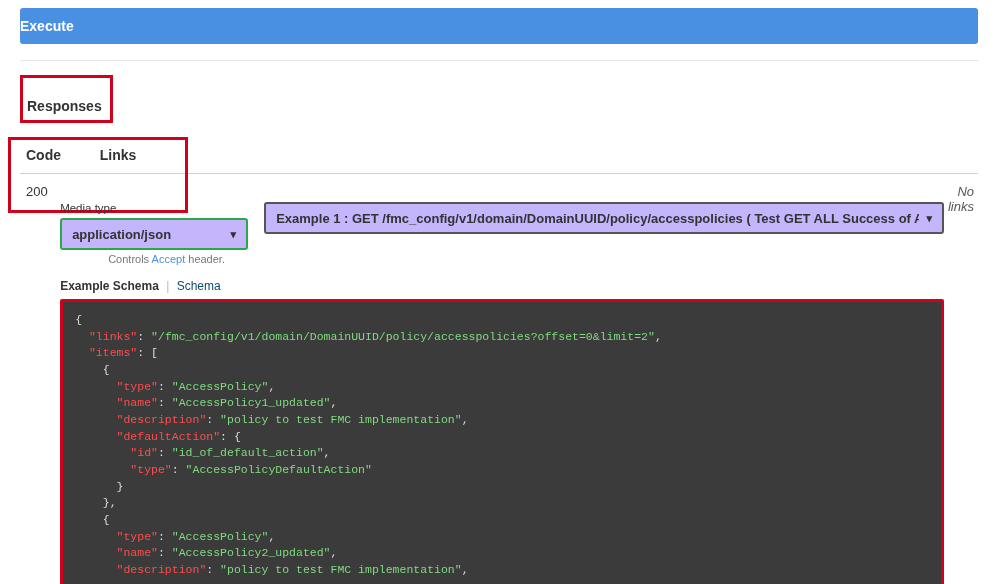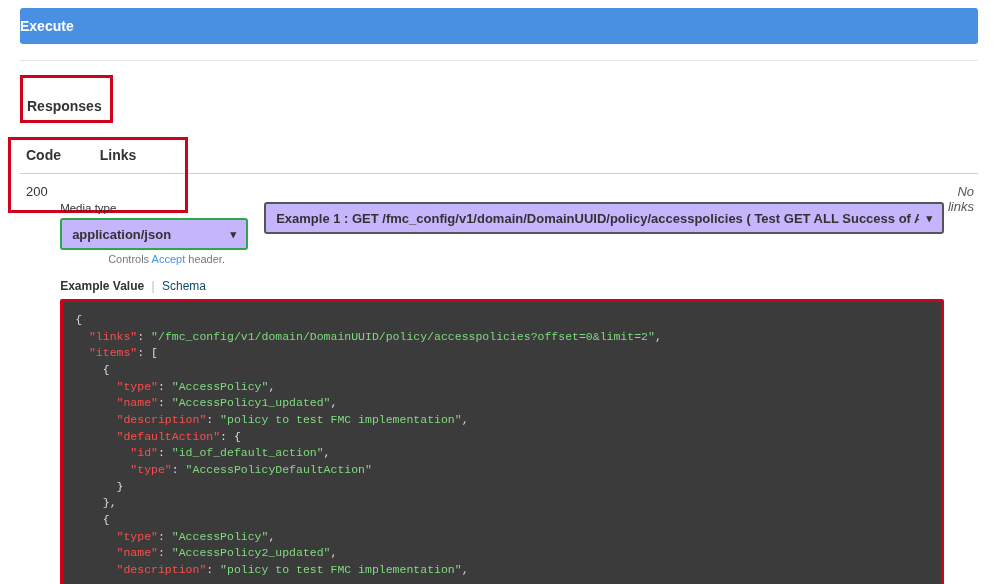--- a/index.html
+++ b/index.html
@@ -162,21 +162,21 @@
             </div>
             <div class="control-group">
               <div class="select examples">
                 <span style="overflow:hidden;">Example 1 : GET /fmc_config/v1/domain/DomainUUID/policy/accesspolicies ( Test GET ALL Success of Acc</span>
                 <span class="chev">▾</span>
               </div>
             </div>
           </div>
 
           <div class="vtab-row">
-            <span class="vtab-active">Example Value</span>
+            <span class="vtab-active">Example Schema</span>
             <span class="vtab-sep">|</span>
             <span class="vtab-inactive">Schema</span>
           </div>
 
           <pre class="codeblock" id="codeblock"><span class="p">{</span>
   <span class="k">"links"</span><span class="p">: </span><span class="s">"/fmc_config/v1/domain/DomainUUID/policy/accesspolicies?offset=0&amp;limit=2"</span><span class="p">,</span>
   <span class="k">"items"</span><span class="p">: [</span>
     <span class="p">{</span>
       <span class="k">"type"</span><span class="p">: </span><span class="s">"AccessPolicy"</span><span class="p">,</span>
       <span class="k">"name"</span><span class="p">: </span><span class="s">"AccessPolicy1_updated"</span><span class="p">,</span>

